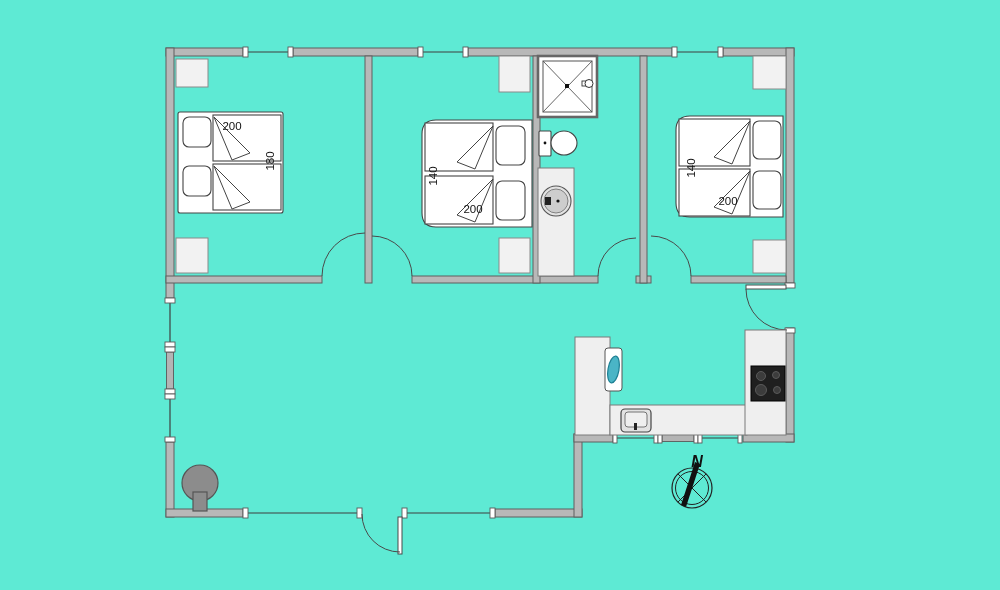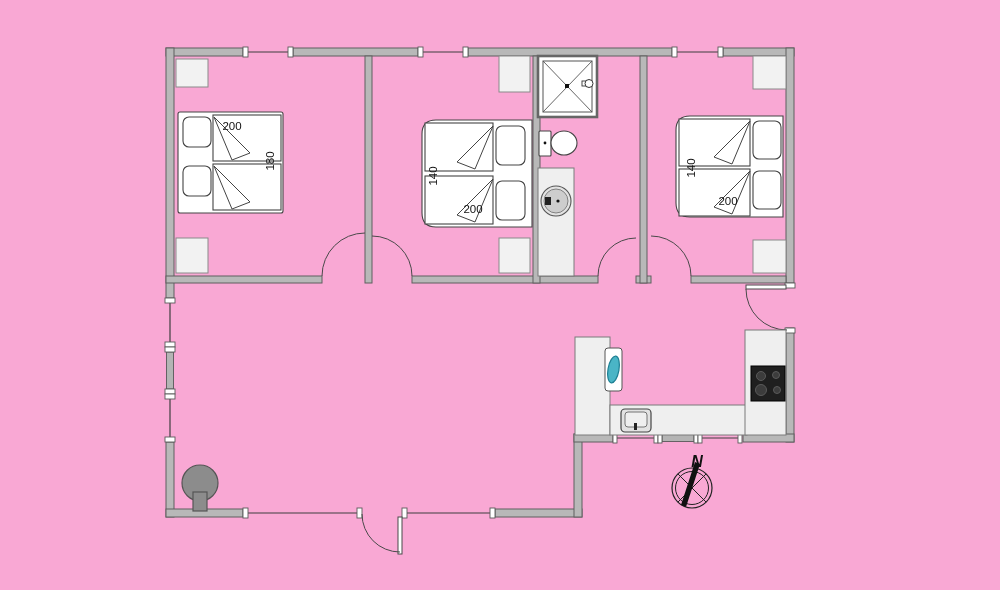--- a/index.html
+++ b/index.html
@@ -1,16 +1,16 @@
 <!DOCTYPE html>
 <html><head>
 <meta charset="utf-8">
 <style>
   html,body{margin:0;padding:0;background:#ffffff;}
-  .stage{position:relative;width:1000px;height:590px;background:#f9a8d4;overflow:hidden;
+  .stage{position:relative;width:1000px;height:590px;background:#5eead4;overflow:hidden;
          font-family:"Liberation Sans", sans-serif;}
   svg{position:absolute;left:0;top:0;}
   .wall{fill:#b8b8b8;stroke:#5f5f5f;stroke-width:1;}
   .cap{fill:#ffffff;stroke:#5a5a5a;stroke-width:0.9;}
   .glass{stroke:#3f3f3f;stroke-width:1.2;}
   .barwin{fill:#b4b4b4;stroke:#5a5a5a;stroke-width:0.9;}
   .arc{fill:none;stroke:#4a4a4a;stroke-width:1;}
   .leaf{fill:#ffffff;stroke:#4a4a4a;stroke-width:1;}
   .furn{fill:#efefef;stroke:#7a7a7a;stroke-width:1;}
   .bedline{fill:#ffffff;stroke:#444444;stroke-width:1.1;}

